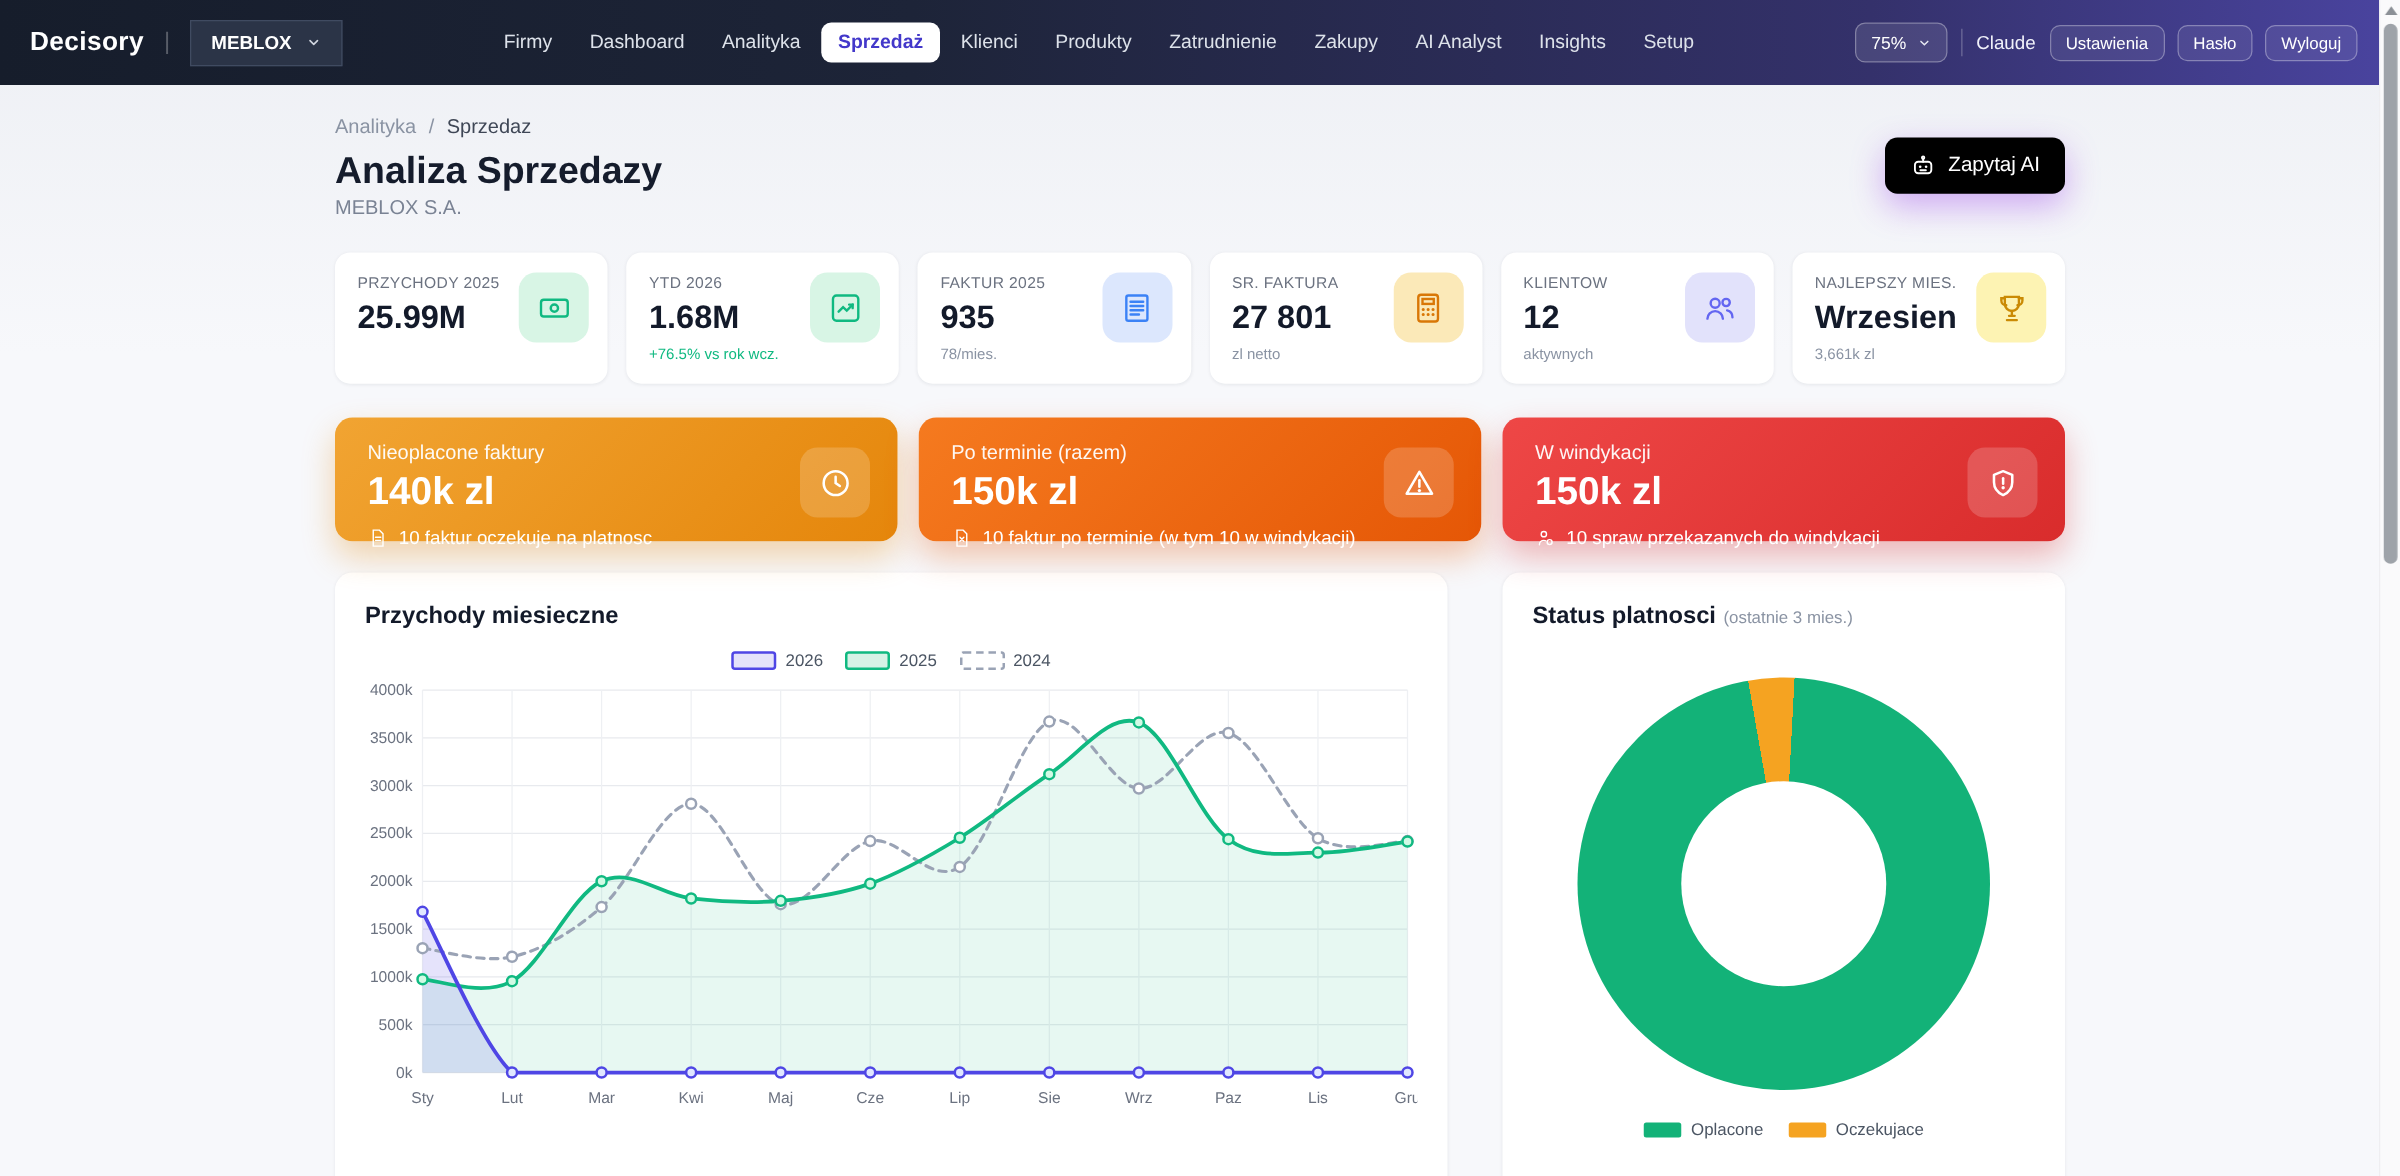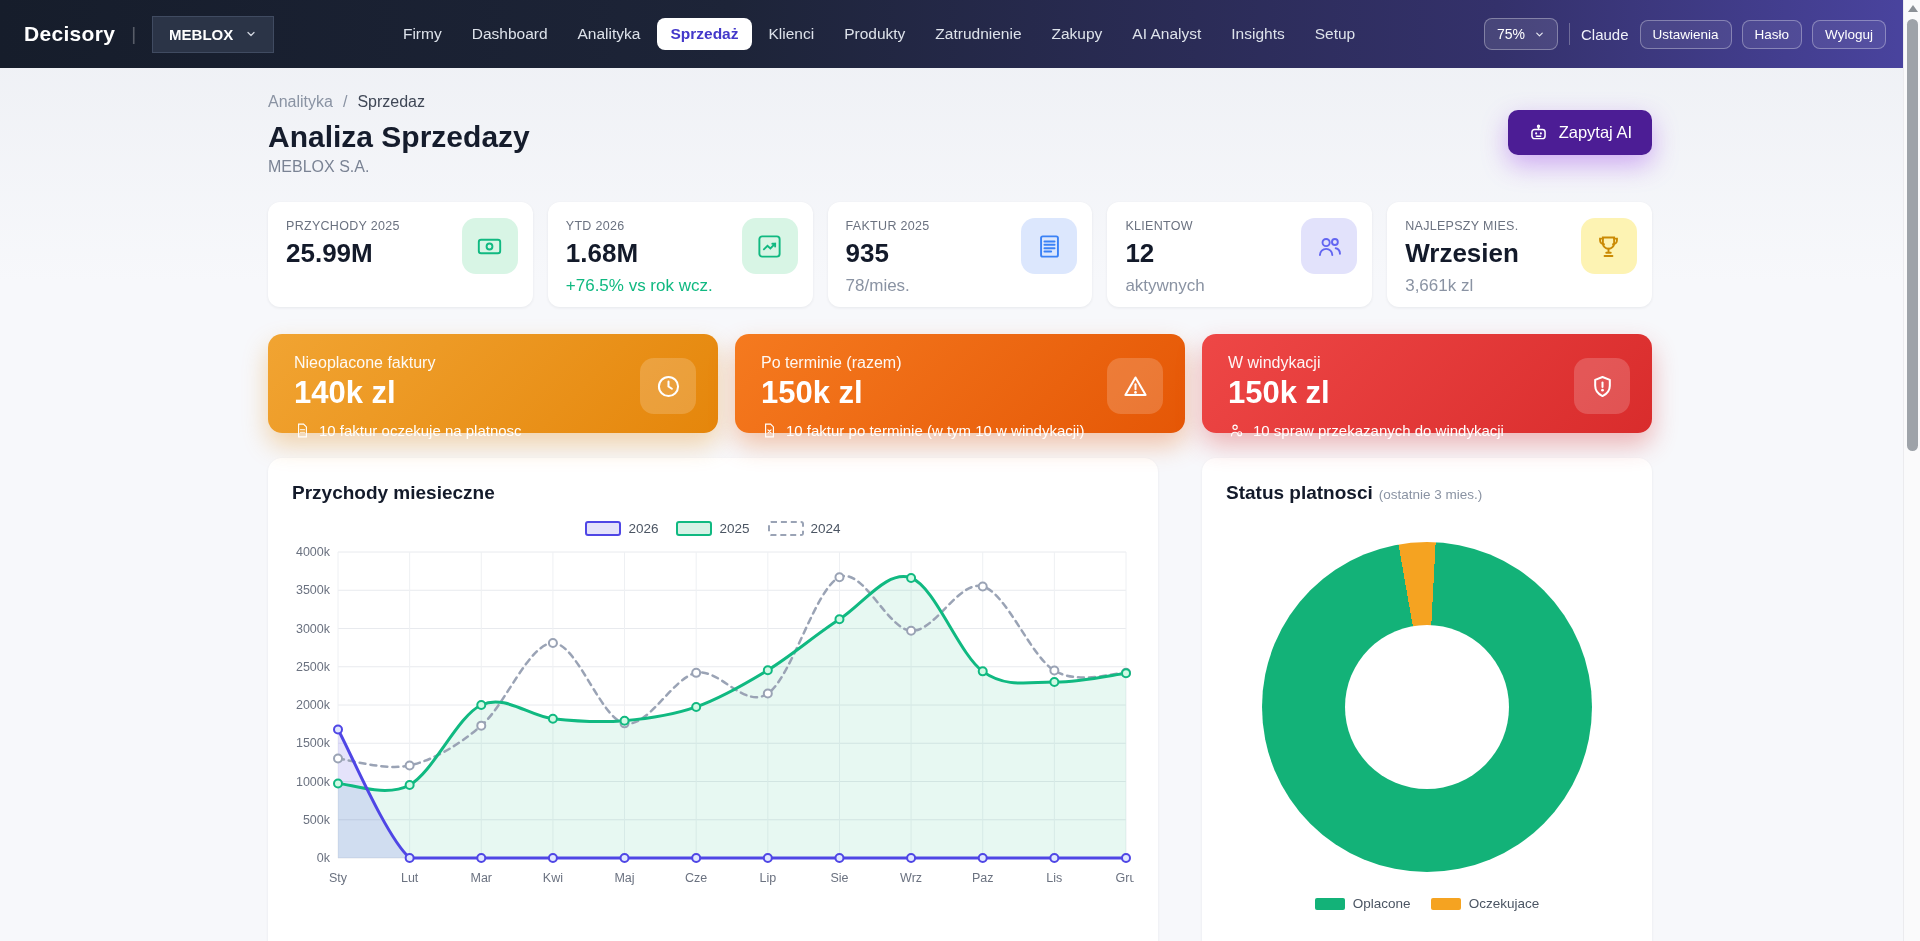--- a/index.html
+++ b/index.html
@@ -46,34 +46,34 @@
   
   main { width:1384px; margin:0 auto; padding-top:25px; position:relative; }
   .breadcrumb { display:flex; gap:10px; font-size:16px; color:#8a93a3; }
   .crumb-link { cursor:pointer; }
   .crumb-current { color:#3f4756; }
   .page-title { font-size:30px; font-weight:700; color:#151c2c; margin:9px 0 4px; }
   .page-subtitle { font-size:16px; color:#7a8394; }
   .ask-ai {
     position:absolute; top:42px; right:0;
     display:flex; align-items:center; gap:10px;
-    background:#4c1d95; color:#fff; border:none; border-radius:10px;
+    background:#000000; color:#fff; border:none; border-radius:10px;
     padding:12px 20px; font-size:16.5px; cursor:pointer;
     box-shadow:0 10px 26px rgba(147,51,234,.38);
     font-family:"Liberation Sans", sans-serif;
   }
   
   .kpi-row { display:flex; gap:15px; margin-top:26px; }
   .kpi-card {
     position:relative; flex:1; background:#fff; border-radius:12px;
     box-shadow:0 1px 3px rgba(16,24,40,.07); padding:17px 18px; height:105px;
   }
   .kpi-label { font-size:12.5px; color:#6b7280; letter-spacing:.3px; }
   .kpi-value { font-size:26px; font-weight:700; color:#131a2a; margin-top:5px; white-space:nowrap; }
-  .kpi-sub { font-size:17px; color:#8a93a3; margin-top:7px; }
+  .kpi-sub { font-size:12px; color:#8a93a3; margin-top:7px; }
   .kpi-icon {
     position:absolute; right:15px; top:16px; width:56px; height:56px; border-radius:14px;
     display:flex; align-items:center; justify-content:center;
   }
   
   .alert-row { display:flex; gap:17px; margin-top:27px; }
   .alert-card {
     position:relative; flex:1; height:99px; border-radius:14px; color:#fff; padding:20px 26px;
   }
   .alert-title { font-size:16px; opacity:.95; }
@@ -207,20 +207,32 @@
         </div>
       </div>
       <div class="kpi-card">
         <div class="kpi-label">FAKTUR 2025</div>
         <div class="kpi-value">935</div>
         <div class="kpi-sub" style="color: rgb(138, 147, 163);">78/mies.</div>
         <div class="kpi-icon" style="background:#dce7fd;color:#3b82f6">
           <svg width="27" height="27" viewBox="0 0 24 24" fill="none" stroke="#3b82f6" stroke-width="1.7" stroke-linecap="round">
             <rect x="4.5" y="3" width="15" height="18" rx="1.5"></rect>
             <path d="M7.5 7.5h9M7.5 10.5h9M7.5 13.5h9M7.5 16.5h6"></path>
+          </svg>
+        </div>
+      </div>
+      <div class="kpi-card">
+        <div class="kpi-label">SR. FAKTURA</div>
+        <div class="kpi-value">27 801</div>
+        <div class="kpi-sub" style="color: rgb(138, 147, 163);">zl netto</div>
+        <div class="kpi-icon" style="background:#fbe9b8;color:#d97706">
+          <svg width="27" height="27" viewBox="0 0 24 24" fill="none" stroke="#d97706" stroke-width="1.7" stroke-linecap="round">
+            <rect x="5" y="2.5" width="14" height="19" rx="2"></rect>
+            <rect x="8" y="5.5" width="8" height="3.5"></rect>
+            <path d="M8.5 13h.01M12 13h.01M15.5 13h.01M8.5 16.5h.01M12 16.5h.01M15.5 16.5h.01" stroke-width="2.2" stroke-linecap="round"></path>
           </svg>
         </div>
       </div>
       <div class="kpi-card">
         <div class="kpi-label">KLIENTOW</div>
         <div class="kpi-value">12</div>
         <div class="kpi-sub" style="color: rgb(138, 147, 163);">aktywnych</div>
         <div class="kpi-icon" style="background:#e2e2fb;color:#6366f1">
           <svg width="27" height="27" viewBox="0 0 24 24" fill="none" stroke="#6366f1" stroke-width="1.7" stroke-linecap="round">
             <circle cx="9" cy="8.5" r="3.2"></circle>

